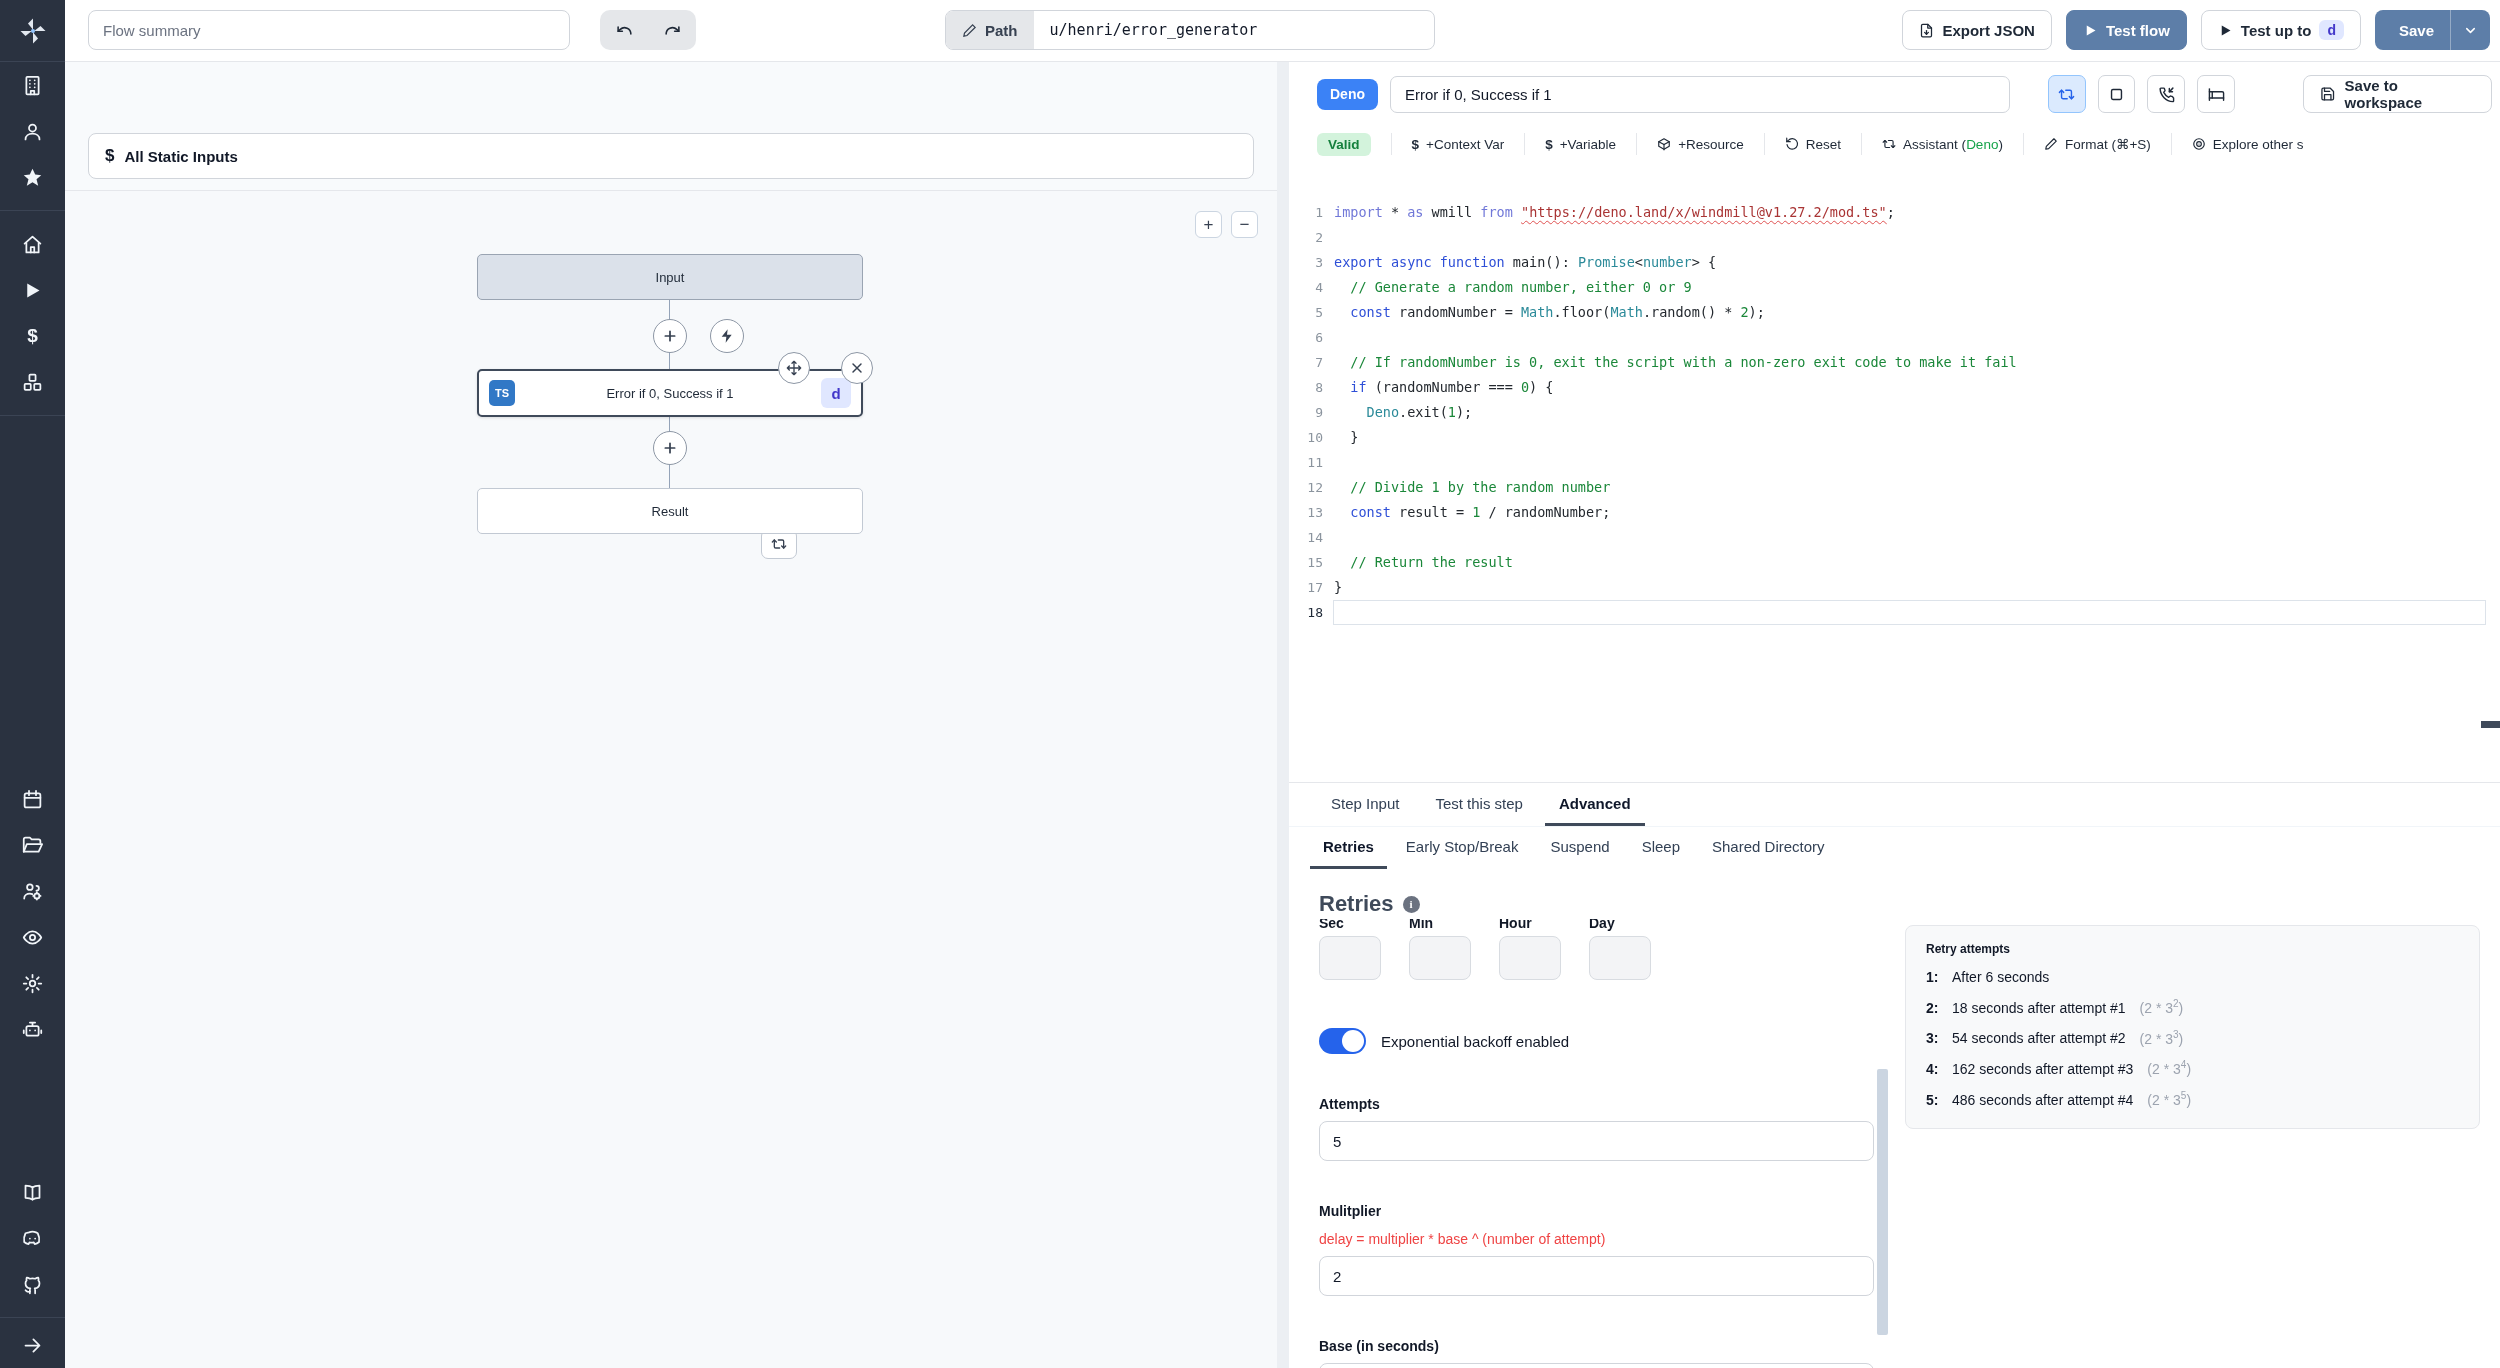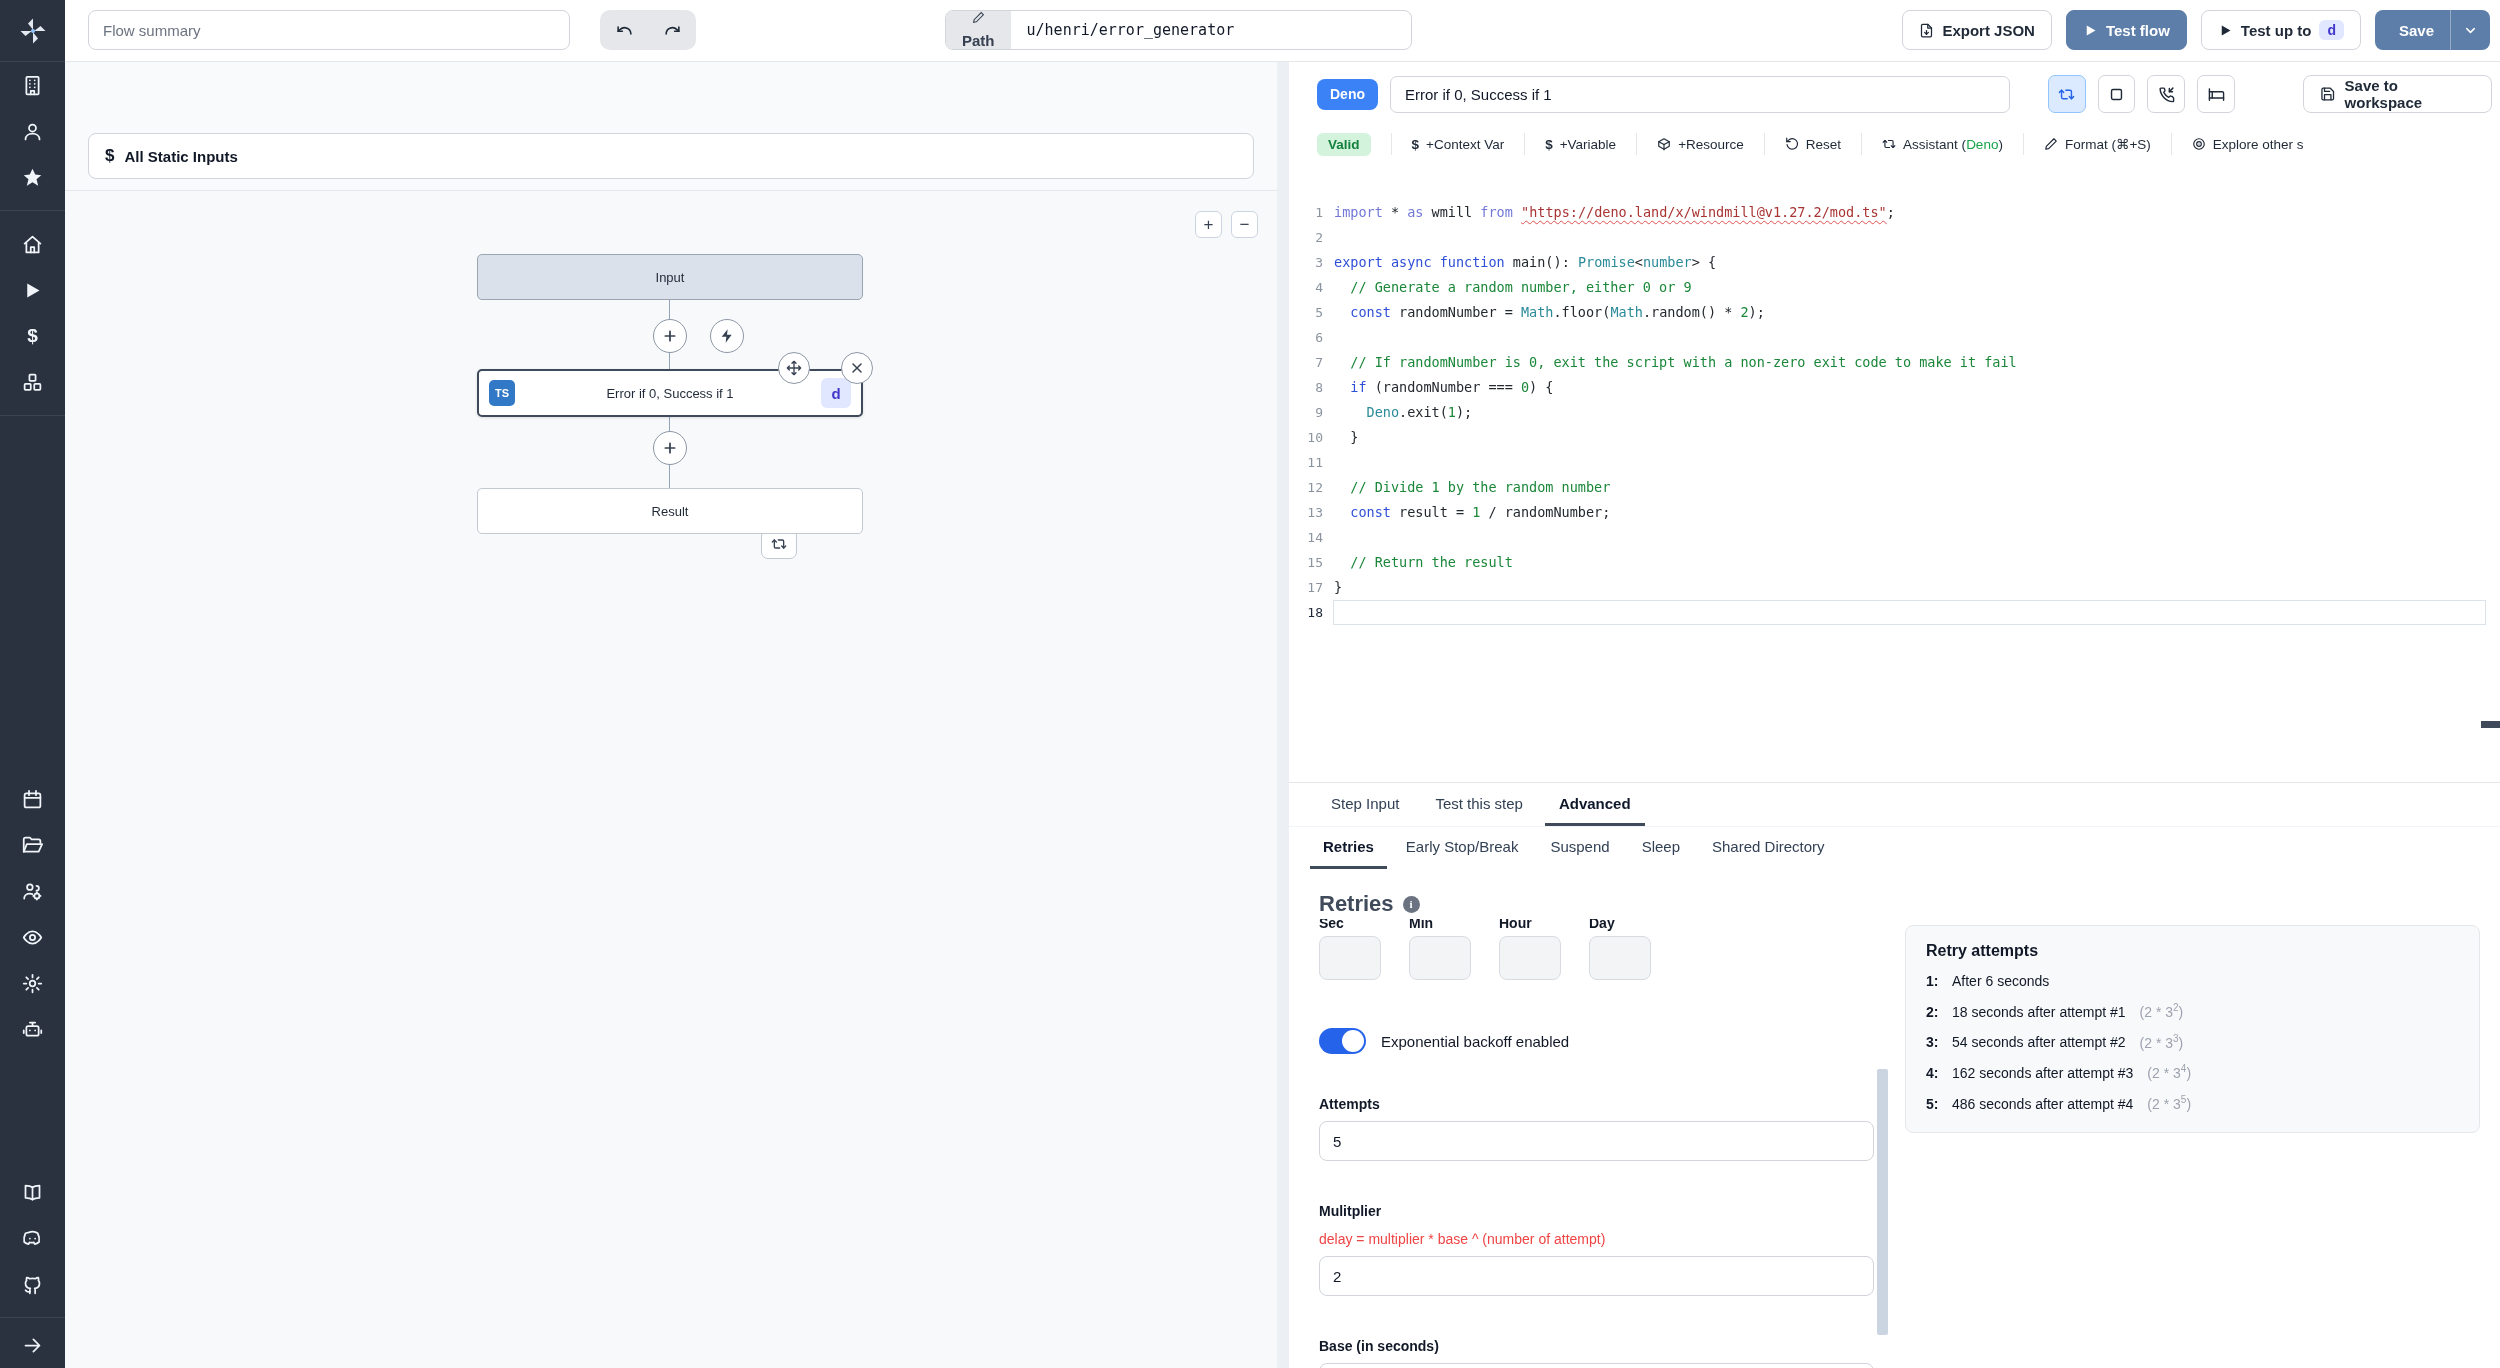--- a/index.html
+++ b/index.html
@@ -17,21 +17,21 @@
   .sb-spacer { flex:1; }
   .sb-bottom { margin-bottom:6px; display:flex; flex-direction:column; align-items:center; width:100%; }
 
   
   .topbar { position:absolute; left:65px; top:0; width:2435px; height:62px; background:#fff; border-bottom:1px solid #e5e7eb; }
   .flow-summary { position:absolute; left:23px; top:10px; width:482px; height:40px; border:1px solid #d1d5db; border-radius:8px; padding:0 14px; font-size:15px; color:#6b7280; background:#fff; display:flex; align-items:center; }
   .undo-group { position:absolute; left:535px; top:10px; width:96px; height:40px; background:#e5e7ea; border-radius:10px; display:flex; }
   .undo-btn { flex:1; display:flex; align-items:center; justify-content:center; color:#1f2937; cursor:pointer; }
   .undo-btn svg { width:17px; height:17px; }
   .path-group { position:absolute; left:880px; top:10px; height:40px; display:flex; border:1px solid #d1d5db; border-radius:8px; overflow:hidden; background:#fff; }
-  .path-label { background:#e5e7ea; display:flex; align-items:center; gap:8px; padding:0 16px; font-size:15px; font-weight:bold; color:#374151;flex-direction:column; }
+  .path-label { background:#e5e7ea; display:flex; align-items:center; gap:8px; padding:0 16px; font-size:15px; font-weight:bold; color:#374151; }
   .path-label svg { width:15px; height:15px; }
   .path-value { display:flex; align-items:center; padding:0 16px; width:400px; font-family:"DejaVu Sans Mono", monospace; font-size:15px; color:#111827; }
   .tb-right { position:absolute; right:10px; top:10px; height:40px; display:flex; gap:14px; }
   .btn { display:flex; align-items:center; gap:8px; padding:0 16px; border-radius:8px; font-size:15px; font-weight:bold; cursor:pointer; white-space:nowrap; }
   .btn svg { width:15px; height:15px; }
   .btn-white { background:#fff; border:1px solid #d1d5db; color:#1f2937; }
   .btn-blue { background:#5d7ea8; border:1px solid #5d7ea8; color:#fff; }
   .badge-d { background:#e0e7ff; color:#4338ca; border-radius:6px; padding:2px 8px; font-size:14px; font-weight:bold; }
   .save-split { display:flex; align-items:stretch; background:#5d7ea8; border-radius:8px; overflow:hidden; }
   .save-main { display:flex; align-items:center; gap:8px; padding:0 16px; color:#fff; font-size:15px; font-weight:bold; cursor:pointer; }
@@ -115,21 +115,21 @@
   .tu-input { width:62px; height:44px; background:#f3f4f6; border:1px solid #d8dce1; border-radius:8px; }
   .expo-row { display:flex; align-items:center; gap:15px; margin-top:48px; }
   .toggle-on { width:47px; height:26px; background:#2563eb; border-radius:13px; position:relative; cursor:pointer; }
   .toggle-on::after { content:""; position:absolute; right:2px; top:2px; width:22px; height:22px; border-radius:50%; background:#fff; }
   .expo-label { font-size:15px; color:#111827; }
   .field-label { font-size:14px; font-weight:bold; color:#111827; margin-top:42px; }
   .field-help { font-size:14px; color:#ef4444; margin-top:12px; }
   .field-input { height:40px; border:1px solid #d1d5db; border-radius:8px; display:flex; align-items:center; padding:0 13px; font-size:15px; color:#111827; margin-top:9px; background:#fff; }
   .scroll-thumb { position:absolute; left:588px; top:200px; width:11px; height:266px; background:#cbd5e1; border-radius:2px; }
   .retry-card { position:absolute; left:616px; top:56px; width:575px; background:#f8f9fa; border:1px solid #e5e7eb; border-radius:8px; padding:16px 20px 20px 20px; }
-  .rc-title { font-size:16px; font-weight:bold; color:#111827; }
+  .rc-title { font-size:12px; font-weight:bold; color:#111827; }
   .rc-row { display:flex; align-items:baseline; gap:10px; margin-top:13px; font-size:14px; color:#111827; }
   .rc-n { font-weight:bold; width:16px; flex:none; }
   .rc-f { color:#9ca3af; margin-left:4px; }
   .rc-f sup { font-size:10px; }
 </style>
 </head>
 <body>
 
 <div class="root">
 

